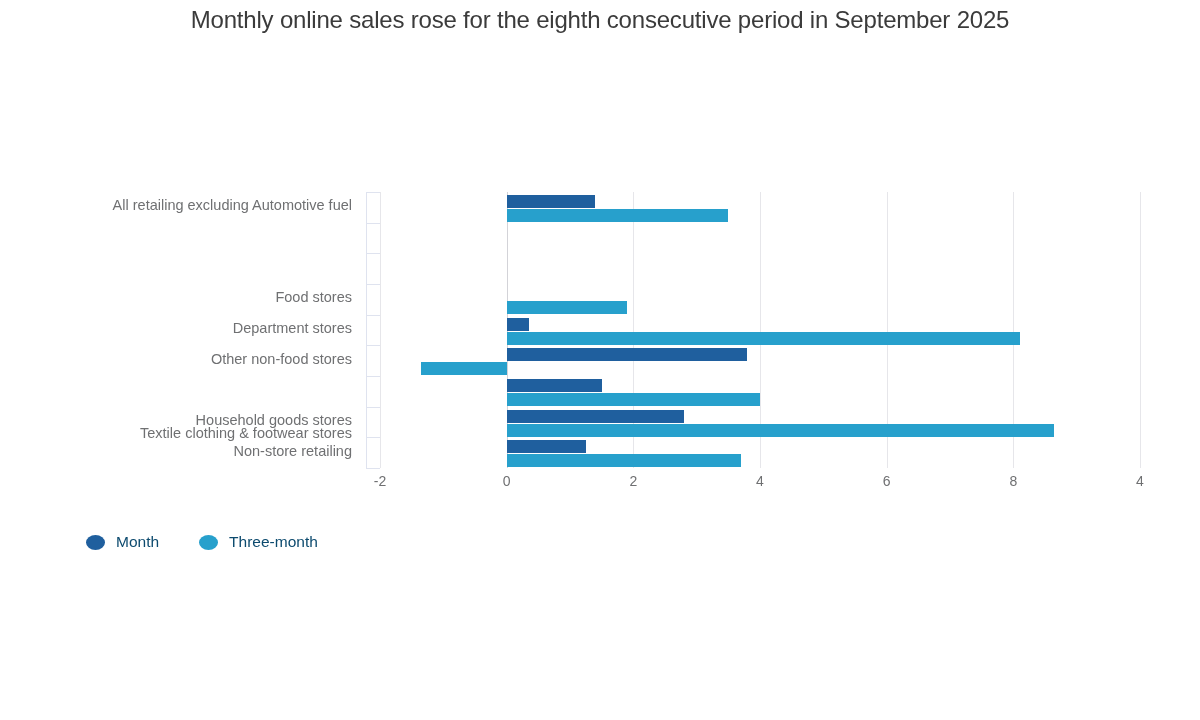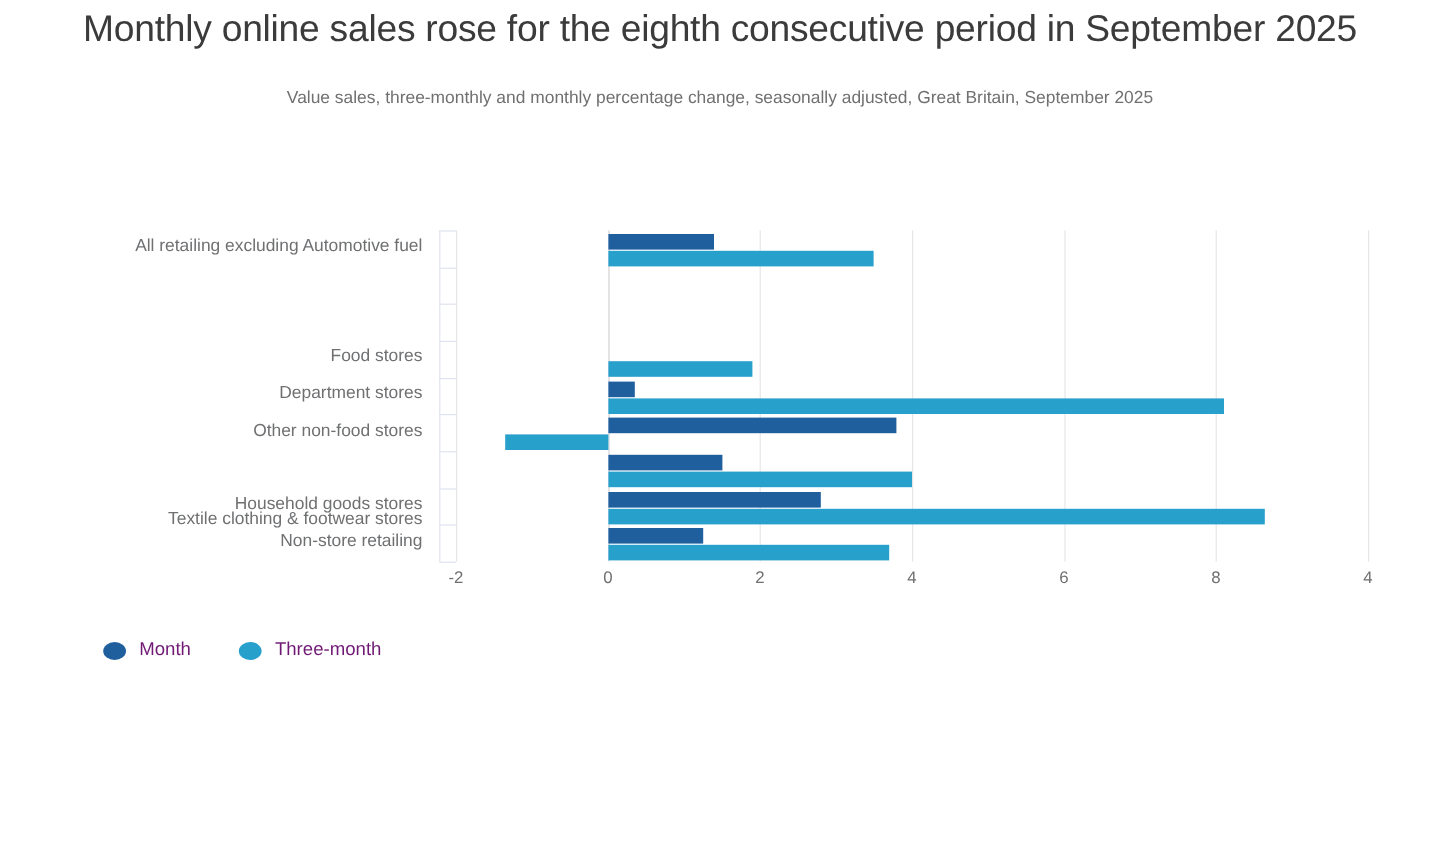--- a/index.html
+++ b/index.html
@@ -6,21 +6,21 @@
   body{
     width:1200px;height:720px;background:#ffffff;
     font-family:"Liberation Sans", sans-serif;
     color:#414042;overflow:hidden;position:relative;
   }
   .chart-wrap{position:absolute;inset:0;}
 
   
   .title{
     position:absolute;left:60px;top:6px;width:1080px;
-    text-align:center;font-size:31px;line-height:1.17;
+    text-align:center;font-size:24px;line-height:1.17;
     font-weight:400;color:#3b3b3b;letter-spacing:-0.2px;
   }
   .subtitle{
     position:absolute;left:60px;top:74px;width:1080px;
     text-align:center;font-size:14.5px;color:#707070;font-weight:400;
   }
 
   
   
   .plot{position:absolute;left:380px;top:192px;width:760px;height:276px;}
@@ -44,35 +44,34 @@
   .xtick{position:absolute;font-size:14px;color:#6f7072;transform:translateX(-50%);}
   .axis-title{
     position:absolute;left:0;top:498px;width:1140px;text-align:right;
     font-size:14.5px;color:#6f7072;
   }
 
   
   .legend{position:absolute;left:86px;top:533px;display:flex;gap:40px;align-items:center;}
   .legend-item{display:flex;align-items:center;gap:11px;}
   .legend-dot{width:19px;height:15px;border-radius:50%;display:block;}
-  .legend-label{font-size:15.5px;color:#701a75;}
+  .legend-label{font-size:15.5px;color:#0c4a6e;}
 
   
   .source{
     position:absolute;left:18px;top:672px;font-size:16.5px;
     font-weight:700;color:#4a4a4c;
   }
 </style>
 </head>
 <body>
 
 <div class="chart-wrap">
 
   <div class="title">Monthly online sales rose for the eighth consecutive period in September 2025</div>
-  <div class="subtitle">Value sales, three-monthly and monthly percentage change, seasonally adjusted, Great Britain, September 2025</div>
 
   <div class="ylabels" id="ylabels">
       <div class="ylabel" style="top: 5.33333px;">All retailing excluding Automotive fuel</div>
       <div class="ylabel" style="top: 97.3333px;">Food stores</div>
       <div class="ylabel" style="top: 128px;">Department stores</div>
       <div class="ylabel" style="top: 158.667px;">Other non-food stores</div>
       <div class="ylabel" style="top: 189.333px; margin-top: 44px;">Textile clothing &amp; footwear stores</div>
       <div class="ylabel" style="top: 220px;">Household goods stores</div>
       <div class="ylabel" style="top: 250.667px;">Non-store retailing</div>
     </div>

